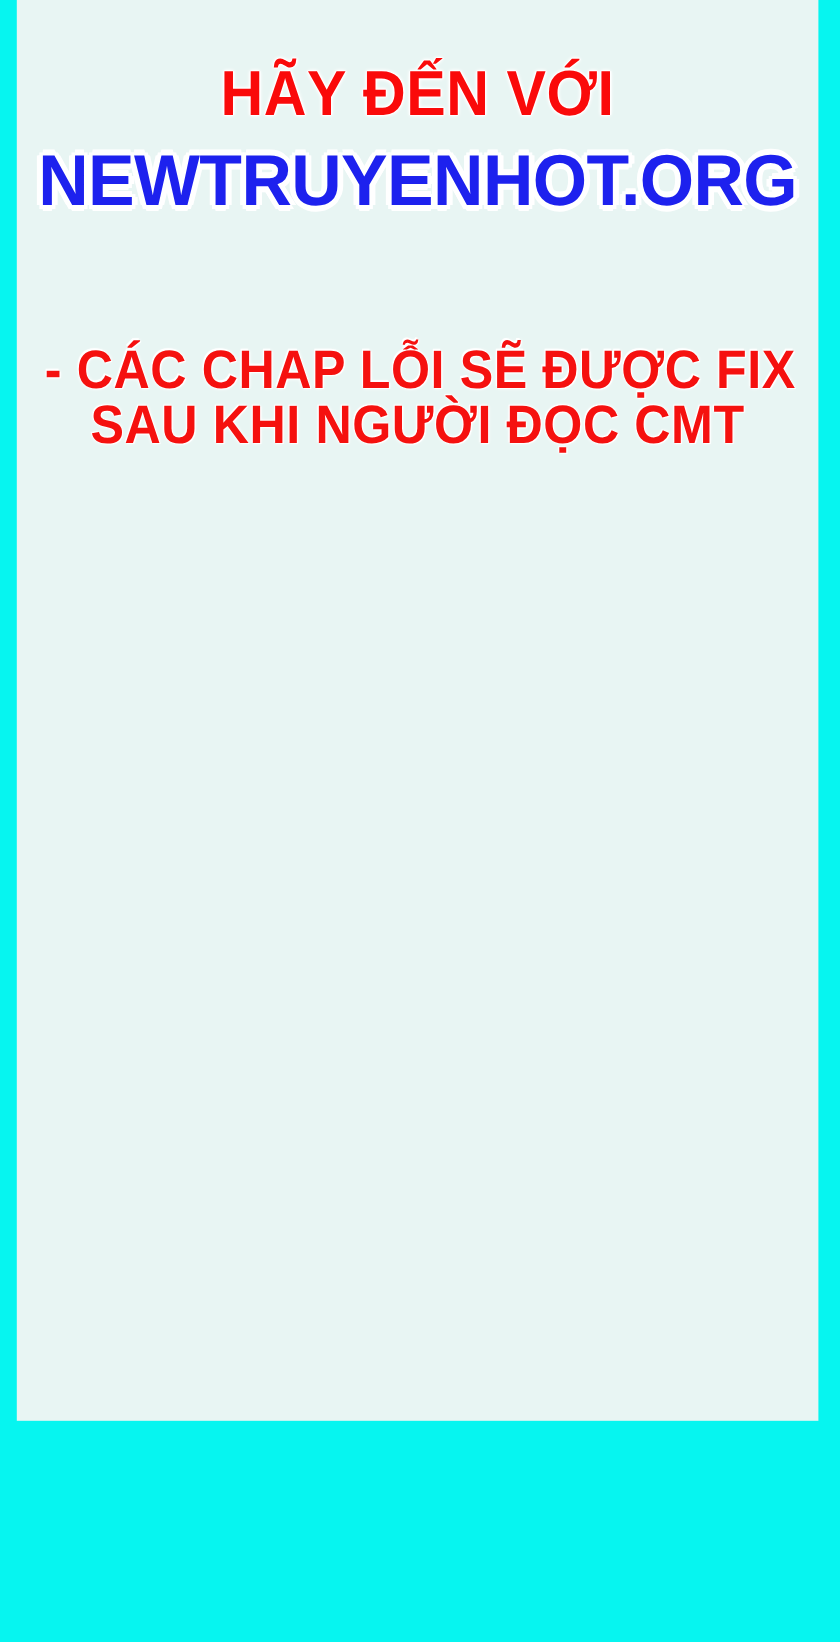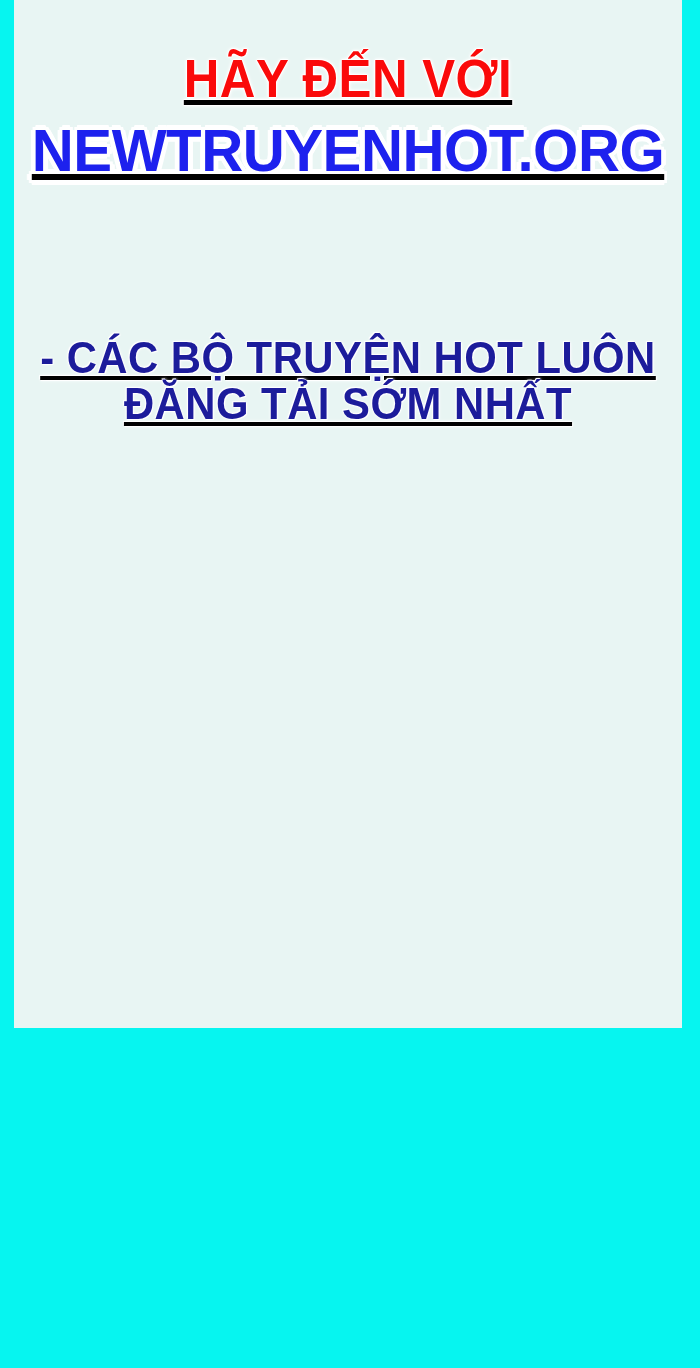--- a/index.html
+++ b/index.html
@@ -21,27 +21,26 @@
     background: #06F5F0;
     box-sizing: border-box;
   }
 
   
   #panel {
     position: absolute;
     left: 14px;
     top: 0px;
     width: 668px;
-    height: 1028px;
+    height: 1184px;
     background: #E8F5F3;
     box-sizing: border-box;
     display: flex;
     flex-direction: column;
     align-items: center;
-    text-decoration: underline;
   }
 
   
   .line {
     width: 100%;
     text-align: center;
     font-family: "Liberation Sans Narrow", "Liberation Sans", sans-serif;
     font-weight: bold;
     font-stretch: condensed;
     letter-spacing: 0.5px;
@@ -130,27 +129,27 @@
     <div class="sp-top"></div>
 
     <div class="block">
       <div class="line headline-red">HÃY ĐẾN VỚI</div>
       <div class="sp-after-head"></div>
       <div class="line headline-url">NEWTRUYENHOT.ORG</div>
     </div>
 
     <div class="sp-after-url"></div>
 
+    <div class="block">
+      <div class="line red-body">- CÁC CHAP LỖI SẼ ĐƯỢC FIX</div>
+      <div class="line red-body">SAU KHI NGƯỜI ĐỌC CMT</div>
+    </div>
 
     <div class="sp-gap-md"></div>
 
-    <div class="block">
-      <div class="line navy-body">- CÁC BỘ TRUYỆN HOT LUÔN</div>
-      <div class="line navy-body">ĐĂNG TẢI SỚM NHẤT</div>
-    </div>
 
     <div class="sp-gap-lg"></div>
 
 
     <div class="sp-gap-sm"></div>
 
 
     <div class="sp-gap-md"></div>
 
 

